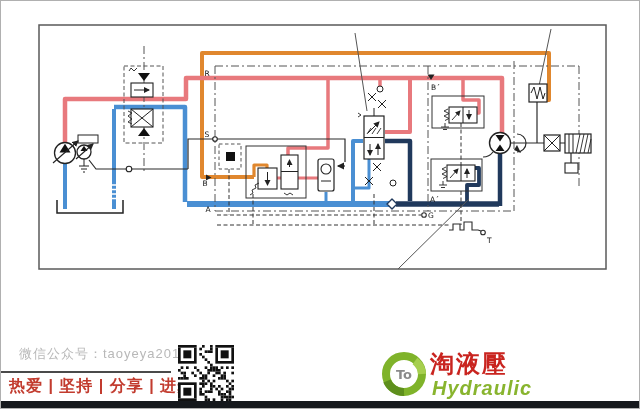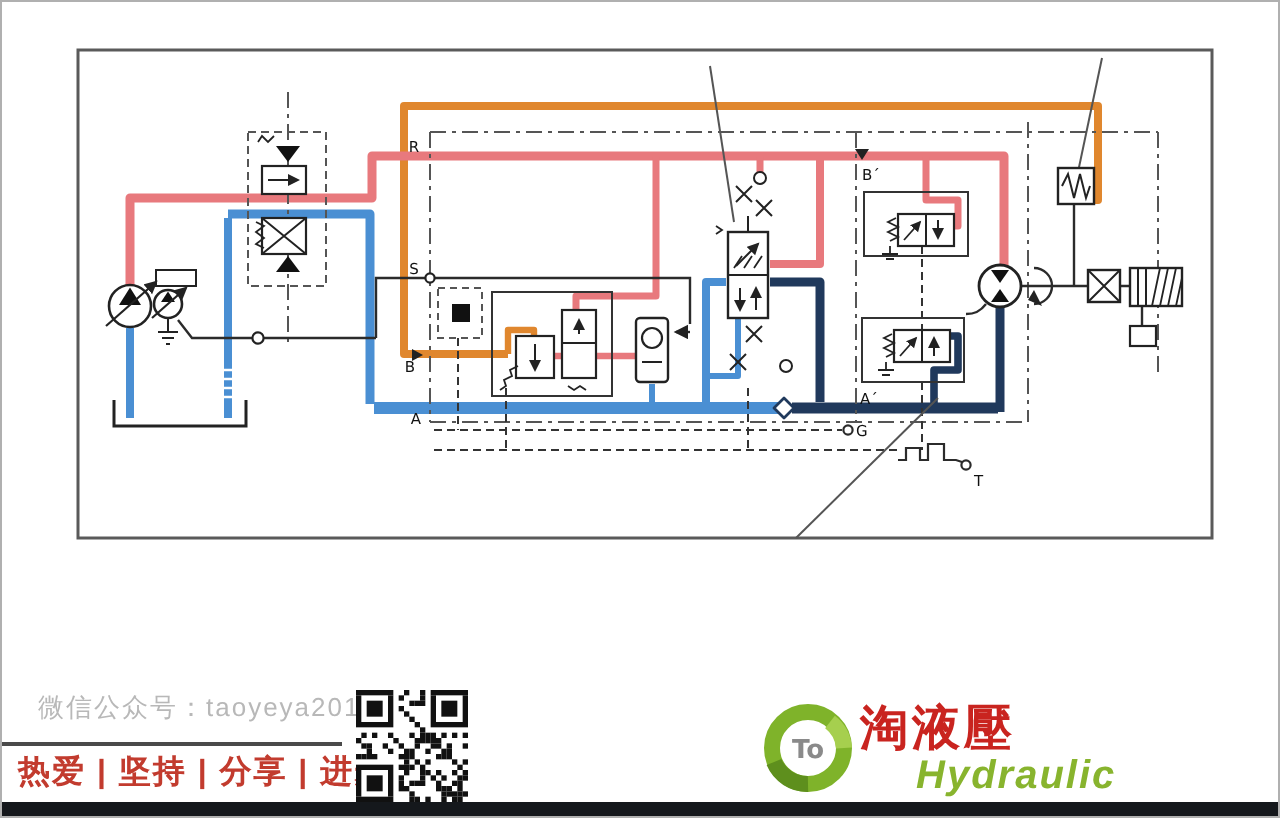--- a/index.html
+++ b/index.html
@@ -7,21 +7,21 @@
     position:relative;width:640px;height:409px;background:#ffffff;
     border:1px solid #b0b0b0;box-sizing:border-box;overflow:hidden;
     font-family:"Liberation Sans","DejaVu Sans",sans-serif;
   }
   #schematic{position:absolute;left:0;top:0;}
   .footer-text{position:absolute;white-space:nowrap;}
   #wechat-line{color:#b8b8b8;font-size:13px;letter-spacing:1px;left:18px;top:344px;}
   #divider{position:absolute;left:0;top:370px;width:170px;height:2px;background:#4a4a4a;}
   #slogan{font-weight:bold;font-size:16px;letter-spacing:1px;left:8px;top:375px;}
   #brand-cn{font-weight:bold;font-size:24px;letter-spacing:2px;left:429px;top:347px;}
-  #brand-en{font-weight:bold;font-style:italic;font-size:20px;letter-spacing:1px;left:431px;top:376px;margin-left:26px;}
+  #brand-en{font-weight:bold;font-style:italic;font-size:20px;letter-spacing:1px;left:431px;top:376px;}
   #qr{position:absolute;left:177px;top:344px;}
   #logo-ring{position:absolute;left:378px;top:347px;}
   #bottom-bar{position:absolute;left:0;top:400px;width:640px;height:9px;background:#15181c;}
   svg text{font-family:"DejaVu Sans","Liberation Sans",sans-serif;font-size:7.5px;fill:#111;}
 </style>
 </head>
 <body>
 
 <div id="screen">
 

